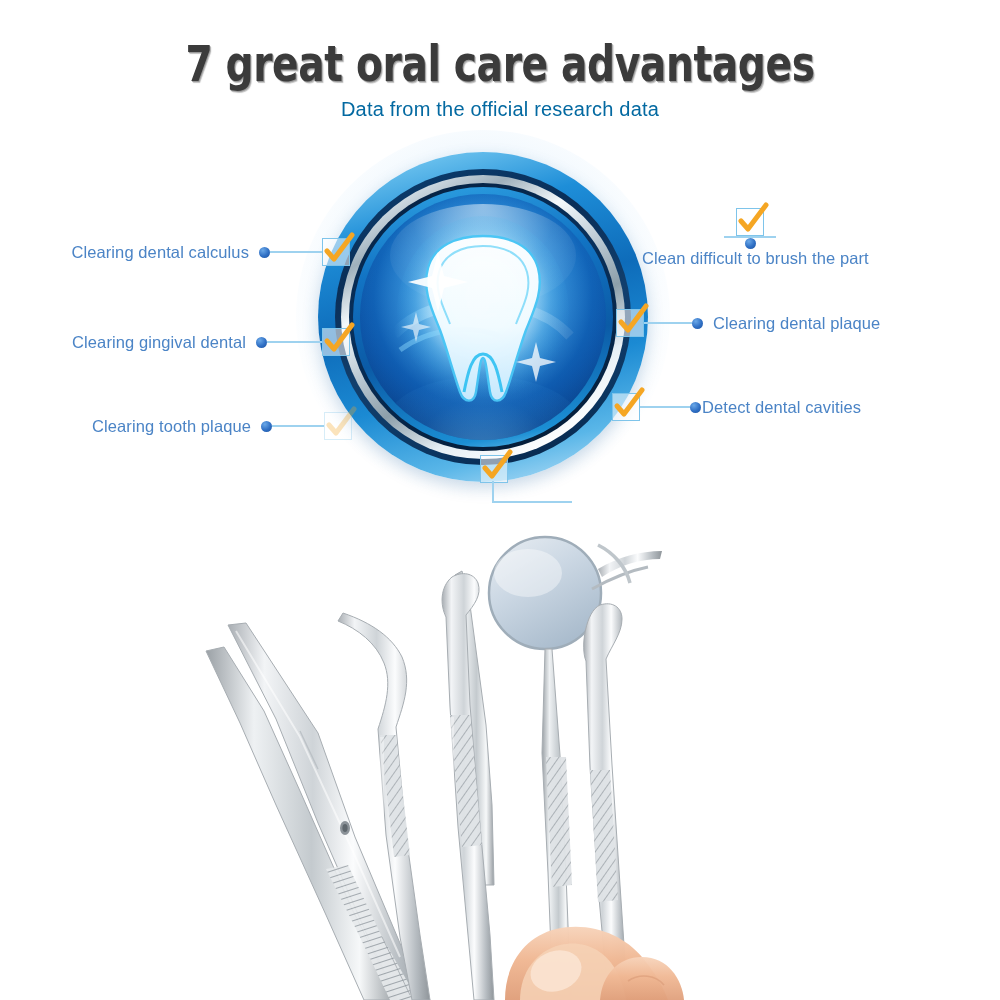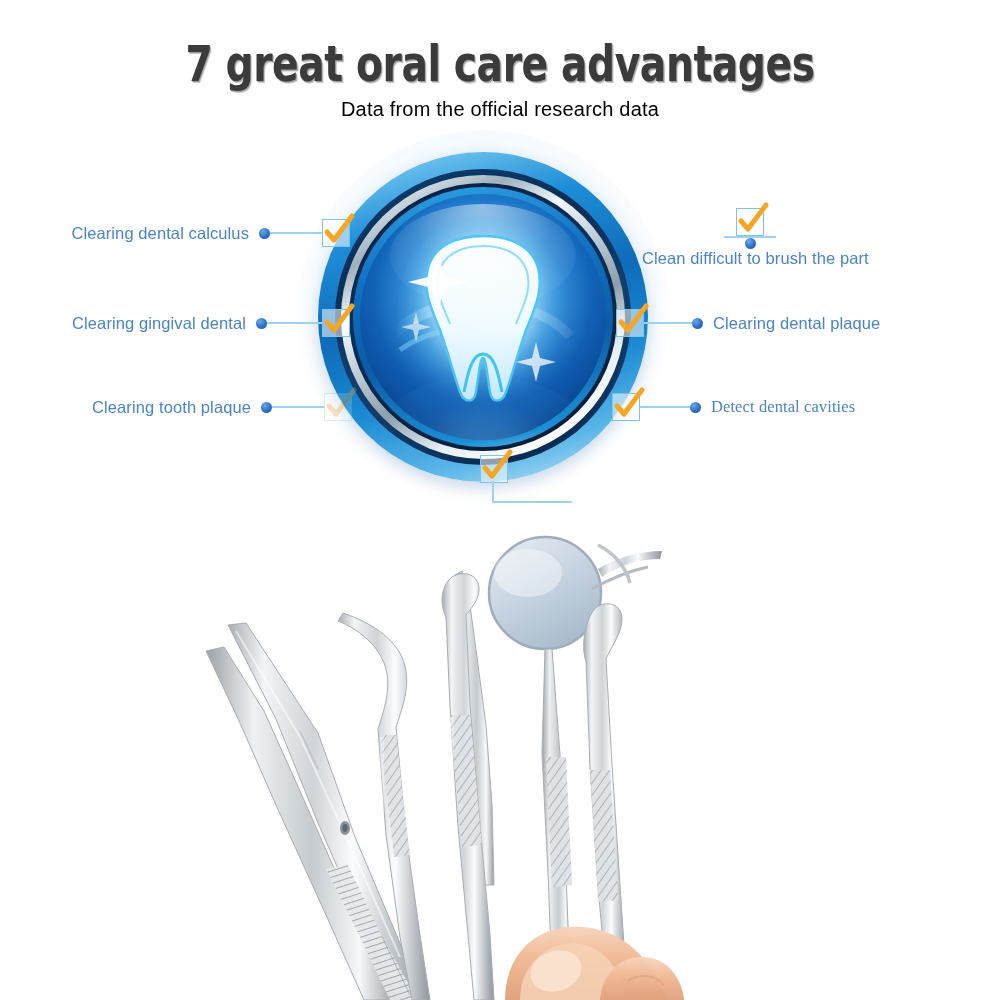--- a/index.html
+++ b/index.html
@@ -18,21 +18,21 @@
     font-family:"DejaVu Sans", sans-serif;
     font-size:49px;font-weight:bold;letter-spacing:-0.5px;
     color:#3b3b3b;
     transform:scaleX(0.80);transform-origin:50% 50%;
     text-shadow:1px 1px 0 #9a9a9a, 2px 2px 1px rgba(120,120,120,.45);
     white-space:nowrap;
   }
   .subtitle{
     position:absolute;left:0;top:98px;width:1000px;text-align:center;
     font-family:"Liberation Sans", sans-serif;
-    font-size:20px;color:#000000;letter-spacing:.2px;white-space:nowrap;
+    font-size:20px;color:#0369a1;letter-spacing:.2px;white-space:nowrap;
   }
 
   
   .badge-wrap{position:absolute;left:318px;top:152px;width:330px;height:330px;}
   .badge-glow{
     position:absolute;left:-22px;top:-22px;width:374px;height:374px;border-radius:50%;
     background:radial-gradient(circle at 50% 45%, rgba(120,190,245,.35) 0%, rgba(180,220,250,.18) 52%, rgba(255,255,255,0) 72%);
   }
   .ring-outer{
     position:absolute;left:0;top:0;width:330px;height:330px;border-radius:50%;
@@ -68,21 +68,21 @@
     background:radial-gradient(ellipse at 50% 0%, rgba(255,255,255,.50) 0%, rgba(255,255,255,.12) 55%, rgba(255,255,255,0) 100%);
   }
   .face-bottomglow{
     position:absolute;left:10%;bottom:-14%;width:80%;height:40%;border-radius:50%;
     background:radial-gradient(ellipse at 50% 100%, rgba(120,200,245,.55) 0%, rgba(60,150,220,.18) 55%, rgba(0,0,0,0) 100%);
   }
   .tooth-svg{position:absolute;left:0;top:0;width:246px;height:246px;}
 
   
   .callout{position:absolute;height:30px;display:flex;align-items:center;}
-  .callout.left{justify-content:flex-end;}
+  .callout.left{justify-content:flex-end;margin-top:19px;}
   .label{
     font-family:"Liberation Sans", sans-serif;
     font-size:16.5px;color:#4b84c6;white-space:nowrap;letter-spacing:.1px;
   }
   .dot{width:11px;height:11px;border-radius:50%;
     background:radial-gradient(circle at 35% 30%,#6aa8e8 0%,#2f6fc4 55%,#1e54a0 100%);
     flex:0 0 auto;}
   .lead{height:1.6px;background:#9ed2ef;flex:0 0 auto;}
   .cbox{
     position:relative;width:26px;height:26px;flex:0 0 auto;
@@ -223,21 +223,21 @@
   </div>
 
   <div class="callout" style="left:612px;top:392px;">
     <span class="cbox">
       <svg viewBox="0 0 40 40">
         <path d="M9 21 L16 29 L34 5" stroke="#f5a623" stroke-width="5" fill="none" stroke-linecap="round" stroke-linejoin="round"></path>
       </svg>
     </span>
     <span class="lead" style="width:50px;"></span>
     <span class="dot"></span>
-    <span class="label" style="margin-left:10px;font-family:Liberation Serif, serif;">Detect dental cavities</span>
+    <span class="label" style="margin-left:1px;">Detect dental cavities</span>
   </div>
 
   <div style="position:absolute;left:480px;top:455px;">
     <span class="cbox" style="position:absolute;left:0;top:0;">
       <svg viewBox="0 0 40 40">
         <path d="M9 21 L16 29 L34 5" stroke="#f5a623" stroke-width="5" fill="none" stroke-linecap="round" stroke-linejoin="round"></path>
       </svg>
     </span>
     <span class="lshape" style="left:12px;top:26px;width:80px;height:22px;">
       <span class="v" style="left:0;top:0;height:22px;"></span>

